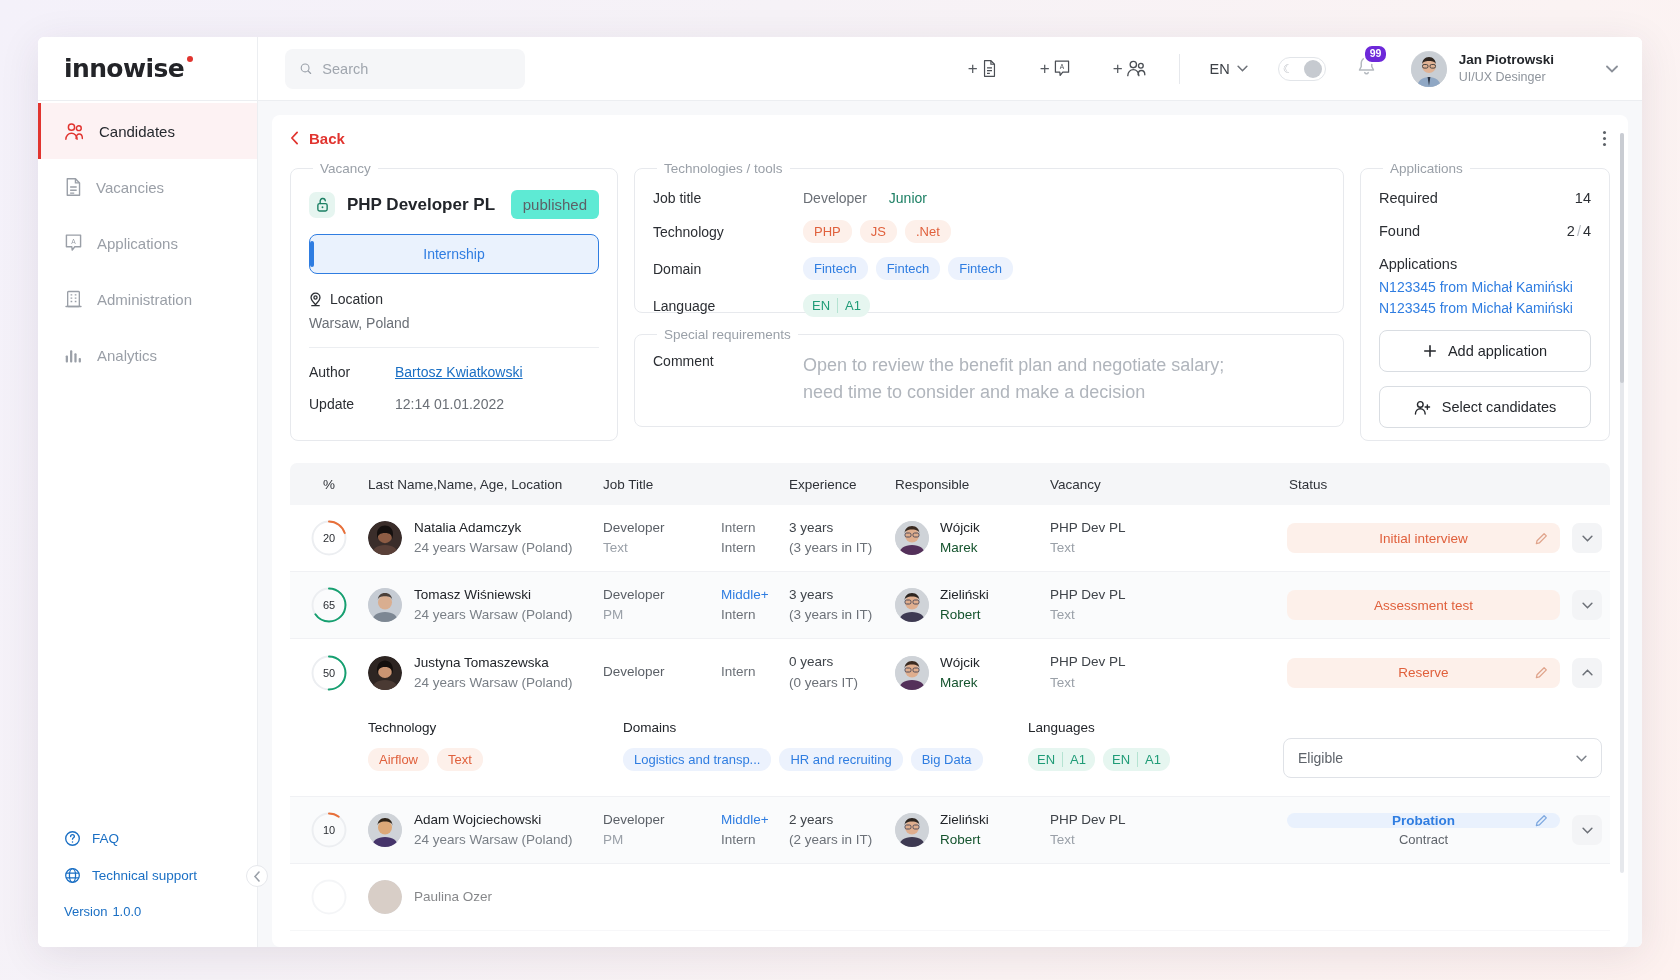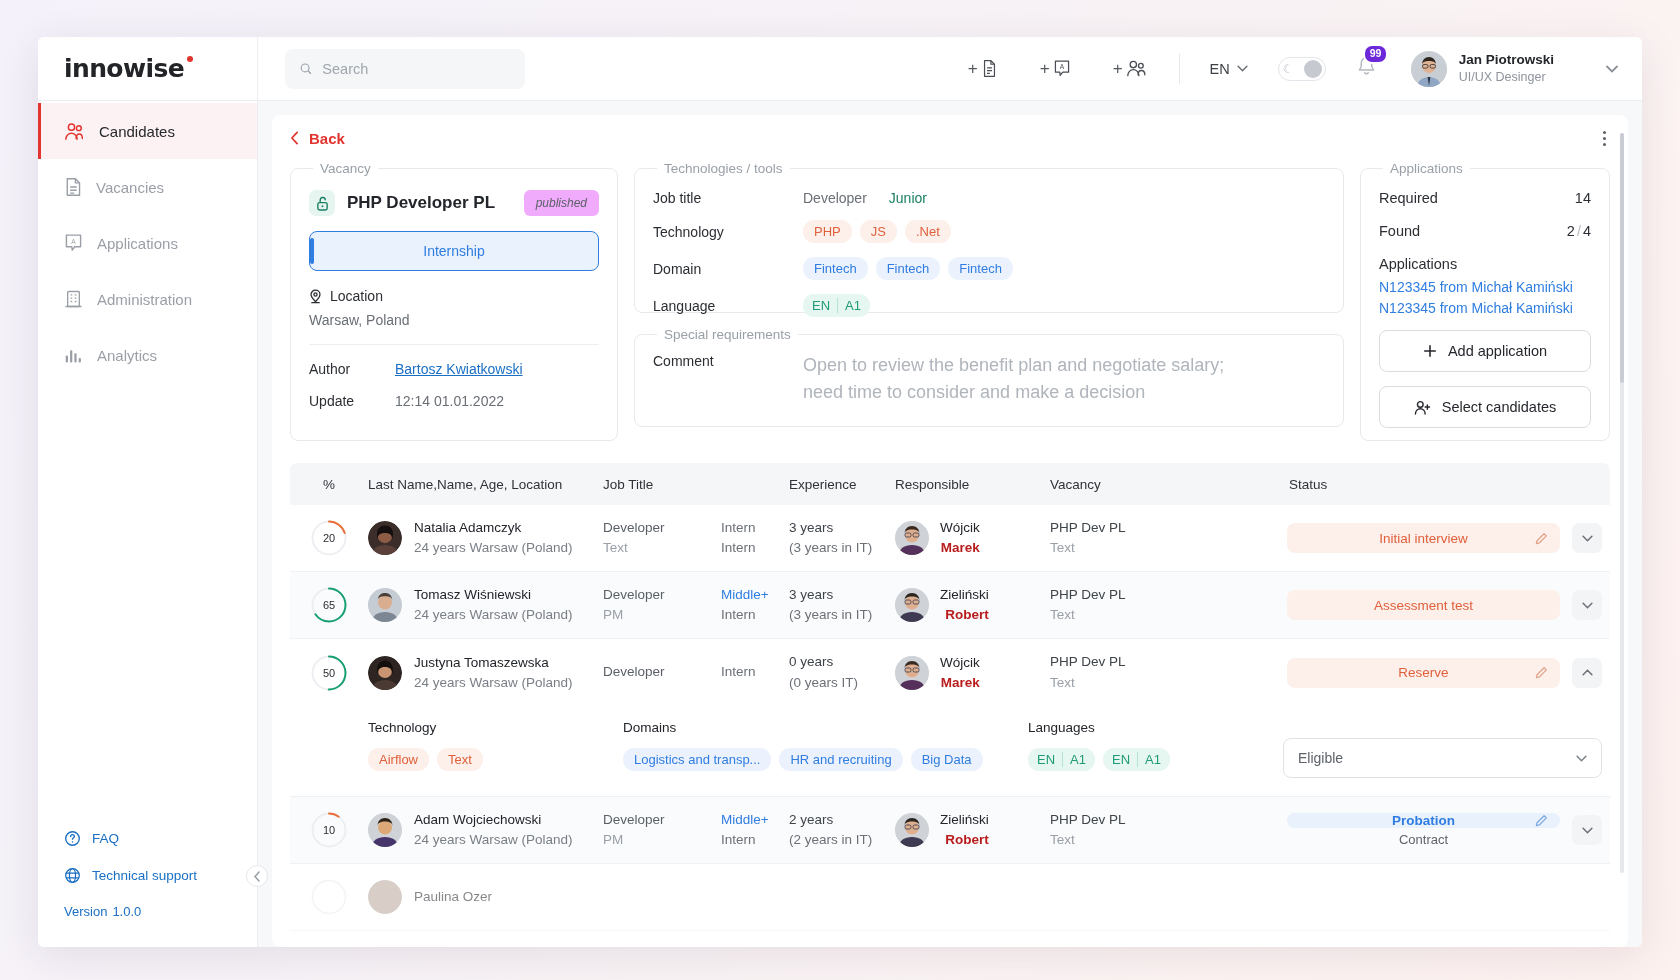--- a/index.html
+++ b/index.html
@@ -170,22 +170,22 @@
   .fs-special { height: 100px; padding-top: 10px; }
   .fs-apps { width: 250px; min-width: 250px; height: 280px; }
 
   .vac-title-row { display: flex; align-items: center; gap: 12px; }
   .lock-ic {
     width: 26px; height: 26px; border-radius: 7px; background: #e6f5f0;
     display: flex; align-items: center; justify-content: center; color: #1b7f63;
   }
   .vac-title { font-size: 17px; font-weight: 700; color: #22252a; }
   .badge-published {
-    margin-left: auto; background: #f0abfc; color: #5c6167;
-    font-size: 12px; border-radius: 6px; padding: 6px 12px; font-style: italic;
+    margin-left: auto; background: #5eead4; color: #5c6167;
+    font-size: 15px; border-radius: 6px; padding: 6px 12px;
   }
   .internship-btn {
     margin-top: 15px; height: 40px; border-radius: 8px;
     border: 1px solid #2f7de1; background: #eaf2fd; color: #2f7de1;
     display: flex; align-items: center; justify-content: center;
     font-size: 14px; cursor: pointer; position: relative;
   }
   .internship-btn::before {
     content:""; position:absolute; left:0; top:6px; bottom:6px; width:4px;
     background:#2f7de1; border-radius:3px;
@@ -264,23 +264,23 @@
   .p-av { width: 34px; height: 34px; border-radius: 50%; overflow: hidden; background: #d5d8dd; position: relative; flex-shrink: 0; }
   .p-n1 { color: #22252a; font-size: 13.5px; line-height: 1.45; }
   .p-n2 { color: #797f86; font-size: 13.5px; line-height: 1.45; }
   .two-line .a { color: #5a5f66; line-height: 1.5; }
   .two-line .b { color: #9aa0a8; line-height: 1.5; }
   .lvl .a { color: #6c7178; line-height: 1.5; }
   .lvl .b { color: #6c7178; line-height: 1.5; }
   .lvl .mid { color: #2f7de1; line-height: 1.5; }
   .exp .a { color: #3f444a; line-height: 1.5; }
   .exp .b { color: #6c7178; line-height: 1.5; }
-  .resp { display: flex; align-items: center; gap: 11px; text-align: right; }
+  .resp { display: flex; align-items: center; gap: 11px; }
   .resp .r1 { color: #22252a; line-height: 1.45; }
-  .resp .r2 { color: #b91c1c; line-height: 1.45; font-weight: 700; }
+  .resp .r2 { color: #14532d; line-height: 1.45; font-weight: 400; }
   .vac2 .a { color: #3f444a; line-height: 1.5; }
   .vac2 .b { color: #9aa0a8; line-height: 1.5; }
 
   .status-chip {
     flex: 1; height: 30px; border-radius: 8px;
     display: flex; align-items: center; justify-content: center;
     position: relative; font-size: 13.5px;
   }
   .status-chip.orange { background: #fdf0ea; color: #e0603c; }
   .status-chip.blue   { background: #e9f1fd; color: #2f7de1; font-weight: 600; }

